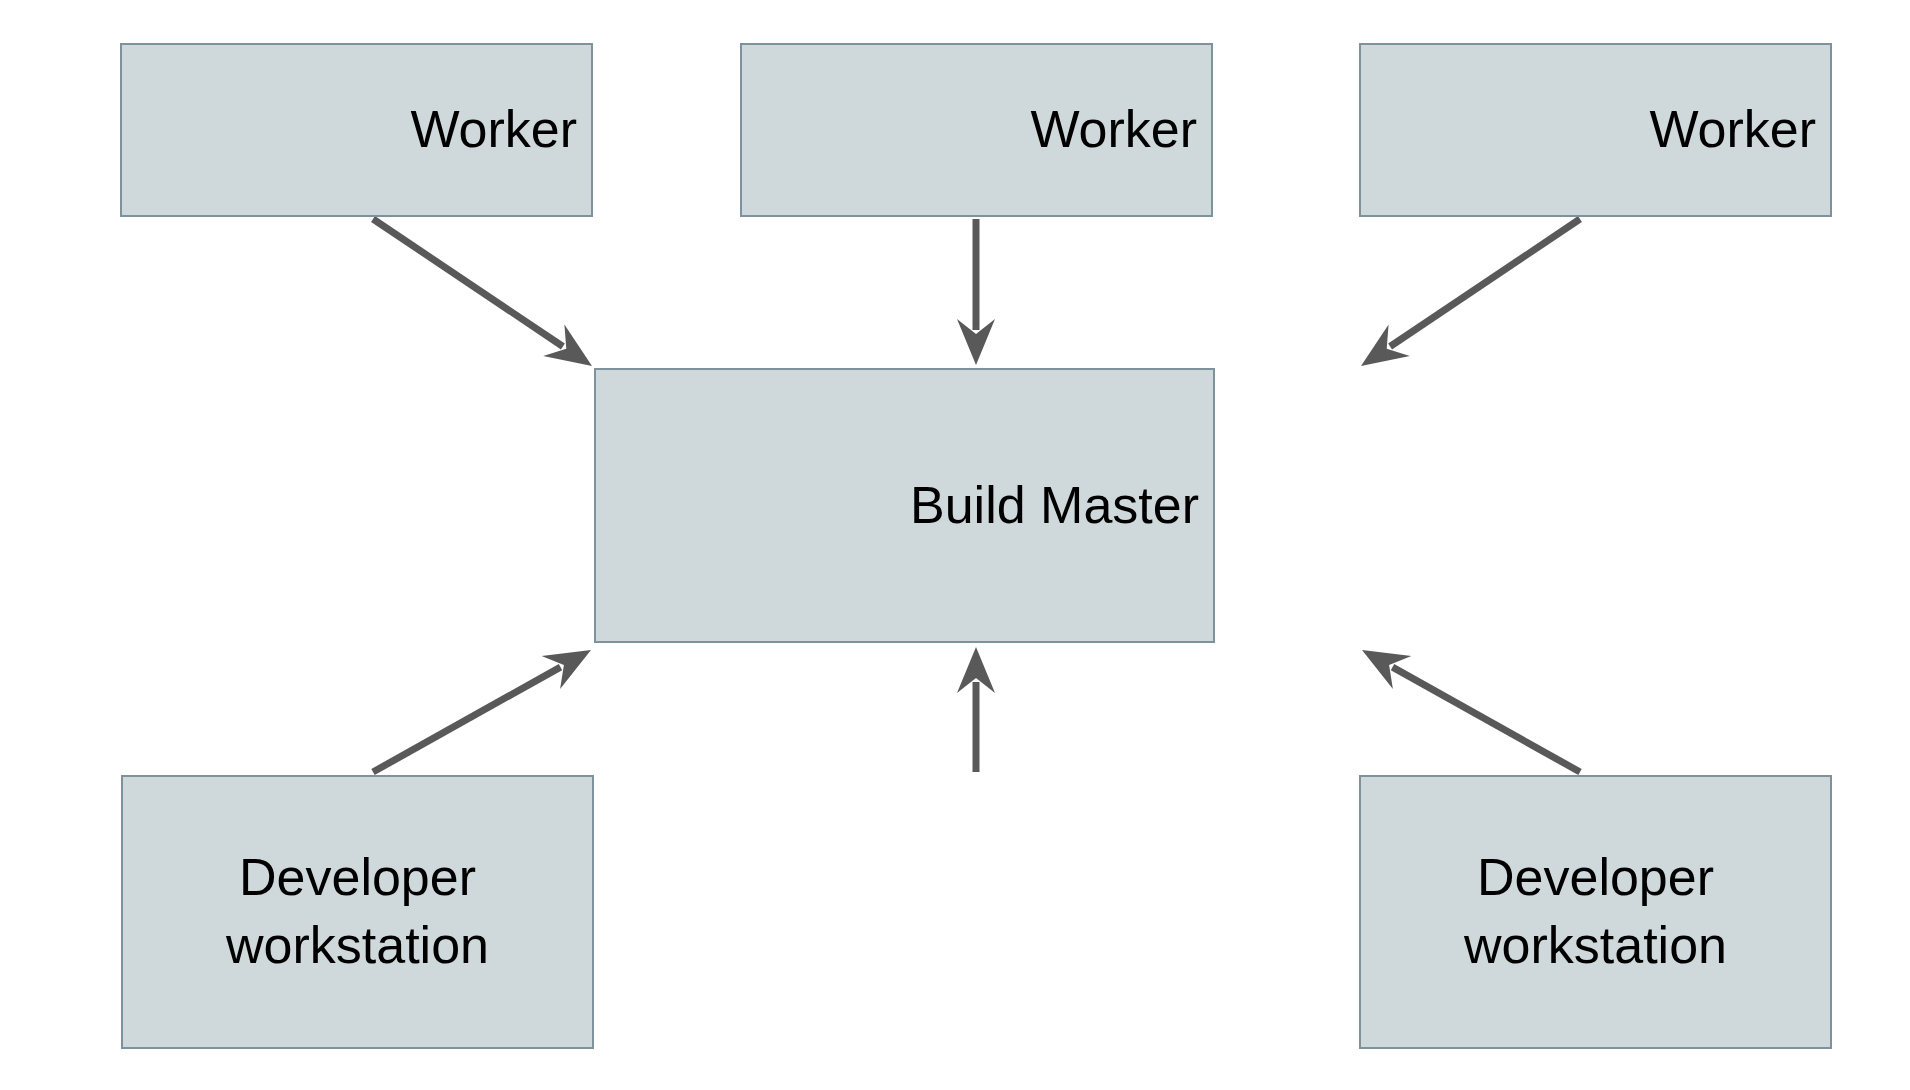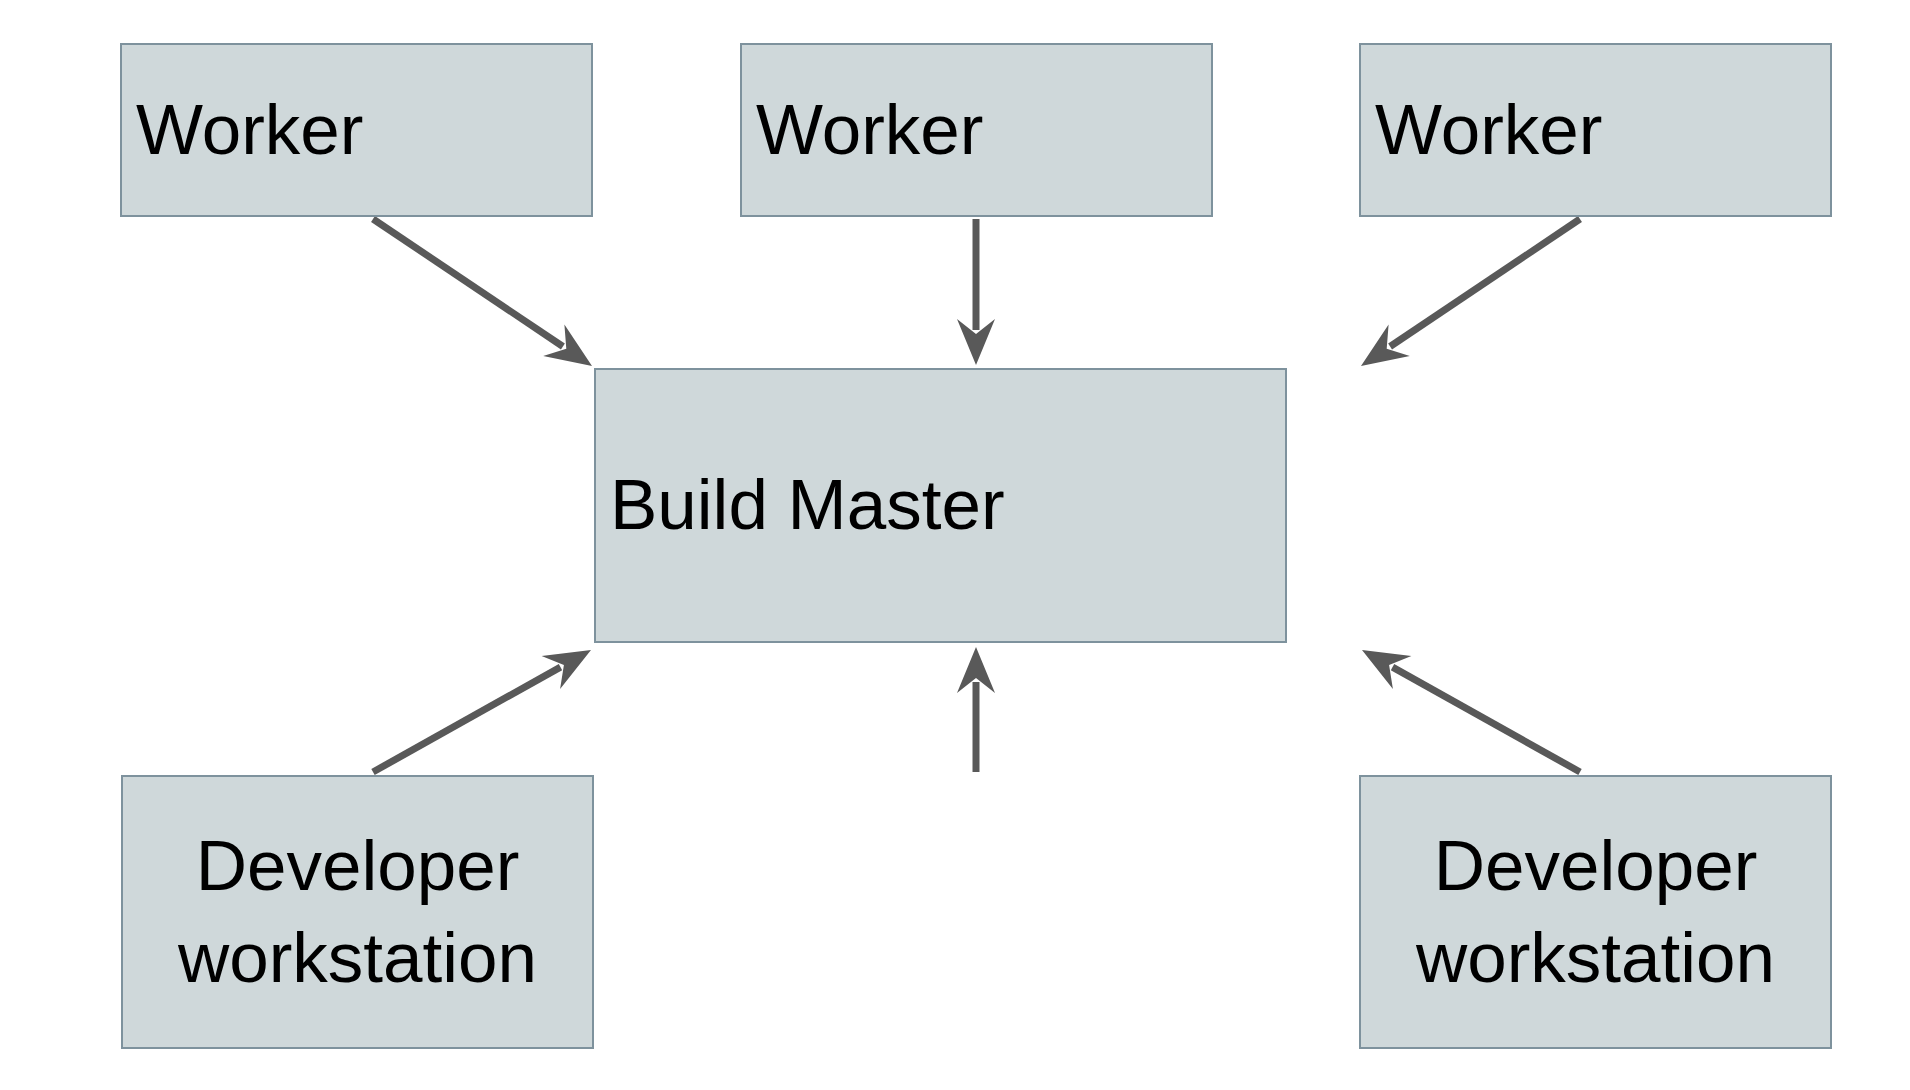--- a/index.html
+++ b/index.html
@@ -24,31 +24,31 @@
     width: 1910px;
     height: 1090px;
   }
   .node {
     position: absolute;
     box-sizing: border-box;
     background: #cfd8da;
     border: 2px solid #7e929d;
     display: flex;
     align-items: center;
-    justify-content: flex-start;
+    justify-content: flex-end;
     text-align: center;
     color: #000000;
-    font-size: 71px;
+    font-size: 52px;
     line-height: 1.3;
     padding: 0 14px;
   }
   .node-worker-1      { left: 120px;  top: 43px;  width: 473px; height: 174px; }
   .node-worker-2      { left: 740px;  top: 43px;  width: 473px; height: 174px; }
   .node-worker-3      { left: 1359px; top: 43px;  width: 473px; height: 174px; }
-  .node-build-master  { left: 594px;  top: 368px; width: 693px; height: 275px; }
+  .node-build-master  { left: 594px;  top: 368px; width: 621px; height: 275px; }
   .node-dev-left      { left: 121px;  top: 775px; width: 473px; height: 274px; }
   .node-ci-server     { left: 740px;  top: 775px; width: 473px; height: 274px; }
   .node-dev-right     { left: 1359px; top: 775px; width: 473px; height: 274px; }
 </style>
 </head>
 <body>
 
 <div class="canvas">
 
   <svg class="edges" viewBox="0 0 1910 1090" xmlns="http://www.w3.org/2000/svg">

